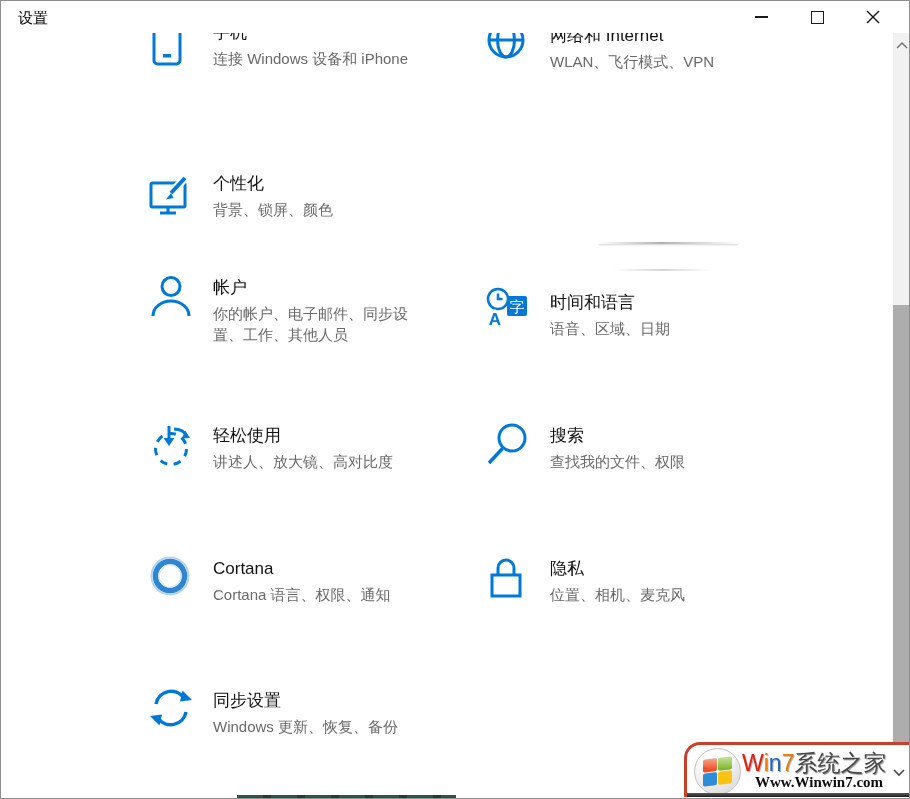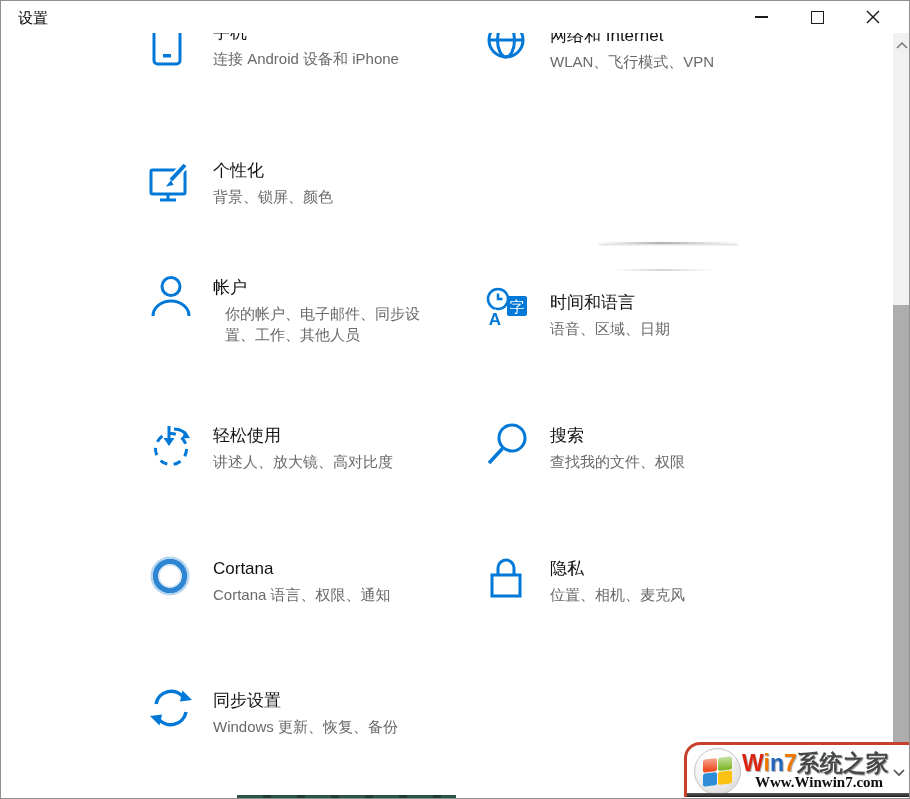--- a/index.html
+++ b/index.html
@@ -17,21 +17,21 @@
   .glyph-max{width:11px;height:11px;border:1.2px solid #1c1c1c;background:#fff;}
   
   .tile{position:absolute;width:330px;height:78px;cursor:default;z-index:1;}
   .tile.left{left:148px;}
   .tile.right{left:485px;}
   .ticon{position:absolute;left:0;top:0;width:52px;height:52px;color:#0078d7;}
   .ticon svg{stroke:#0078d7;}
   .ttext{position:absolute;left:64px;top:0;}
   .ttitle{font-size:17px;line-height:24px;color:#121212;}
   .tsub{font-size:15px;line-height:21px;color:#6a6a6a;margin-top:3px;white-space:nowrap;}
-  .tsub.narrow{white-space:normal;width:200px;word-break:break-all;overflow-wrap:anywhere;margin-left:12px;}
+  .tsub.narrow{white-space:normal;width:200px;word-break:break-all;overflow-wrap:anywhere;}
   
   #scrollbar{position:absolute;top:32px;bottom:1px;left:892px;width:17px;background:#f1f1f1;z-index:4;}
   #scroll-up{position:absolute;top:5px;left:0;width:17px;height:14px;display:flex;align-items:center;justify-content:center;}
   #scroll-thumb{position:absolute;top:272px;bottom:0;left:0;width:17px;background:#adadad;}
   #scroll-down{position:absolute;left:888px;top:764px;width:20px;height:16px;display:flex;align-items:center;justify-content:center;z-index:9;}
   
   .faint-line{position:absolute;height:2px;z-index:2;}
   #faint-line-1{left:598px;top:241px;width:139px;
     background:linear-gradient(90deg,rgba(160,160,160,0),rgba(150,150,150,.75) 45%,rgba(160,160,160,0));
     box-shadow:0 1px 2px rgba(0,0,0,.18);}
@@ -47,21 +47,21 @@
     background:radial-gradient(circle at 35% 28%,#ffffff 0%,#f2f2f2 45%,#d2d2d2 100%);
     border:1px solid #c2c2c2;overflow:hidden;}
   #wm-flag{position:absolute;left:8px;top:9px;width:30px;height:28px;transform:skewY(-7deg);}
   .pane{position:absolute;width:14px;height:13px;border-radius:2px;}
   .pane.red{left:0;top:0;background:#ee4f23;}
   .pane.green{left:15px;top:0;background:#7db724;}
   .pane.blue{left:0;top:14px;background:#2e8dd6;}
   .pane.yellow{left:15px;top:14px;background:#fdc112;}
   #wm-gloss{position:absolute;left:3px;top:1px;width:38px;height:20px;border-radius:50%;
     background:linear-gradient(rgba(255,255,255,.85),rgba(255,255,255,0));}
-  #wm-brand{position:absolute;left:55px;top:3px;font-size:23px;font-weight:bold;white-space:nowrap;
+  #wm-brand{position:absolute;left:55px;top:3px;font-size:23px;font-weight:normal;white-space:nowrap;
     text-shadow:1px 1px 1px rgba(0,0,0,.35);}
   .b-w{color:#dd2211;}
   .b-i{color:#ee7700;}
   .b-n{color:#2266bb;}
   .b-7{color:#ee7700;}
   .b-suffix{color:#474747;text-shadow:-1px -1px 0 #fff,1px 1px 1px rgba(0,0,0,.45);}
   #wm-site{position:absolute;left:68px;top:29px;font-family:"Liberation Serif","DejaVu Serif",serif;
     font-weight:bold;font-size:15px;color:#0d0d0d;white-space:nowrap;}
   svg{display:block;}
 </style>
@@ -75,39 +75,39 @@
 
   <div class="tile left" style="top:20px">
     <div class="ticon" style="top:-6px">
       <svg width="36" height="52" viewBox="0 0 36 52" fill="none">
         <rect x="5" y="2" width="26" height="47" rx="3.5" stroke-width="3"></rect>
         <rect x="14" y="39" width="8" height="3.5" fill="#0078d7" stroke="none"></rect>
       </svg>
     </div>
     <div class="ttext">
       <div class="ttitle">手机</div>
-      <div class="tsub">连接 Android 设备和 iPhone</div>
+      <div class="tsub">连接 Windows 设备和 iPhone</div>
     </div>
   </div>
 
   <div class="tile right" style="top:23px">
     <div class="ticon" style="top:-4px">
       <svg width="40" height="40" viewBox="0 0 40 40" fill="none">
         <circle cx="20" cy="20" r="17" stroke-width="3"></circle>
         <ellipse cx="20" cy="20" rx="8.5" ry="17" stroke-width="3"></ellipse>
         <line x1="4" y1="20" x2="36" y2="20" stroke-width="3"></line>
       </svg>
     </div>
     <div class="ttext">
       <div class="ttitle">网络和 Internet</div>
       <div class="tsub">WLAN、飞行模式、VPN</div>
     </div>
   </div>
 
-  <div class="tile left" style="top:158px">
+  <div class="tile left" style="top:171px">
     <div class="ticon" style="top:2px">
       <svg width="44" height="42" viewBox="0 0 44 42" fill="none">
         <rect x="2" y="9" width="34" height="24" rx="1.5" stroke-width="3"></rect>
         <line x1="19" y1="33" x2="19" y2="38" stroke-width="3"></line>
         <line x1="11" y1="39" x2="27" y2="39" stroke-width="3"></line>
         <line x1="37" y1="3" x2="21" y2="20" stroke="#ffffff" stroke-width="8"></line>
         <line x1="36" y1="4" x2="22" y2="19" stroke-width="4"></line>
         <path d="M22,19 l-5,6.5 7.5,-1.5 z" fill="#0078d7" stroke="none"></path>
       </svg>
     </div>

